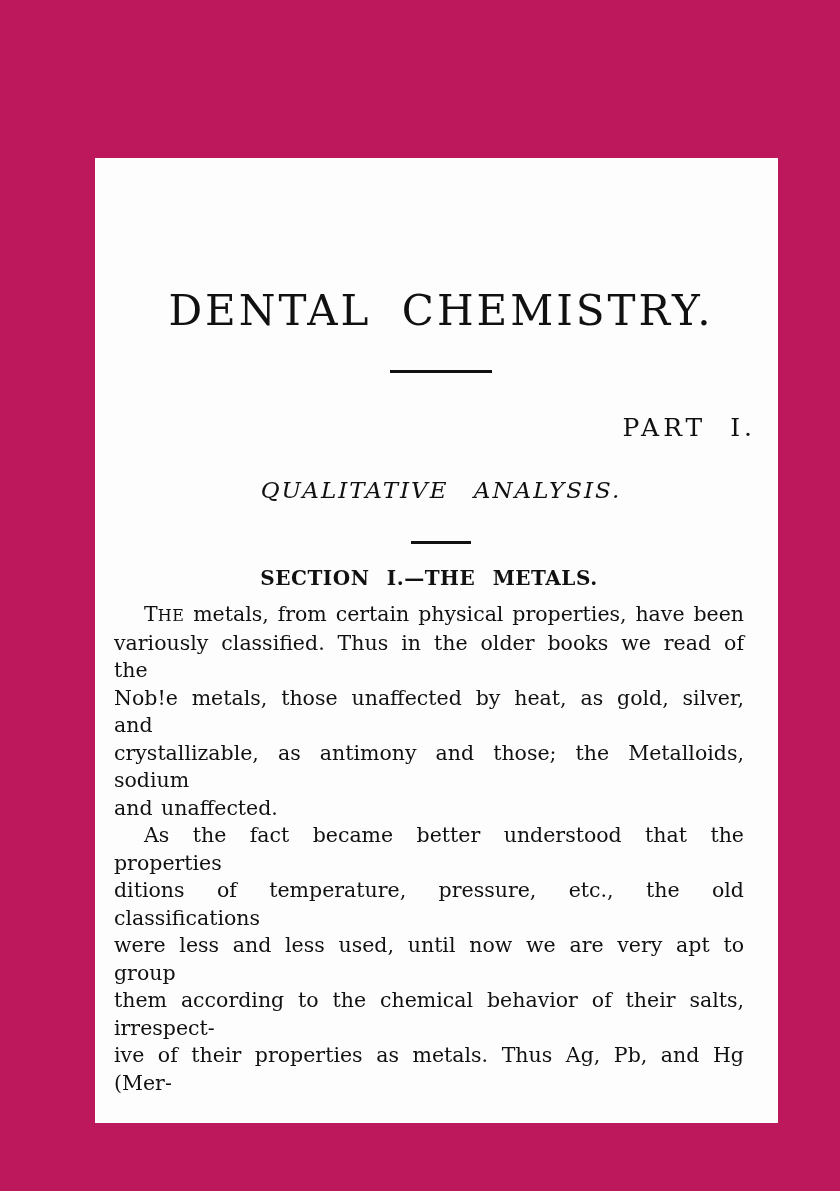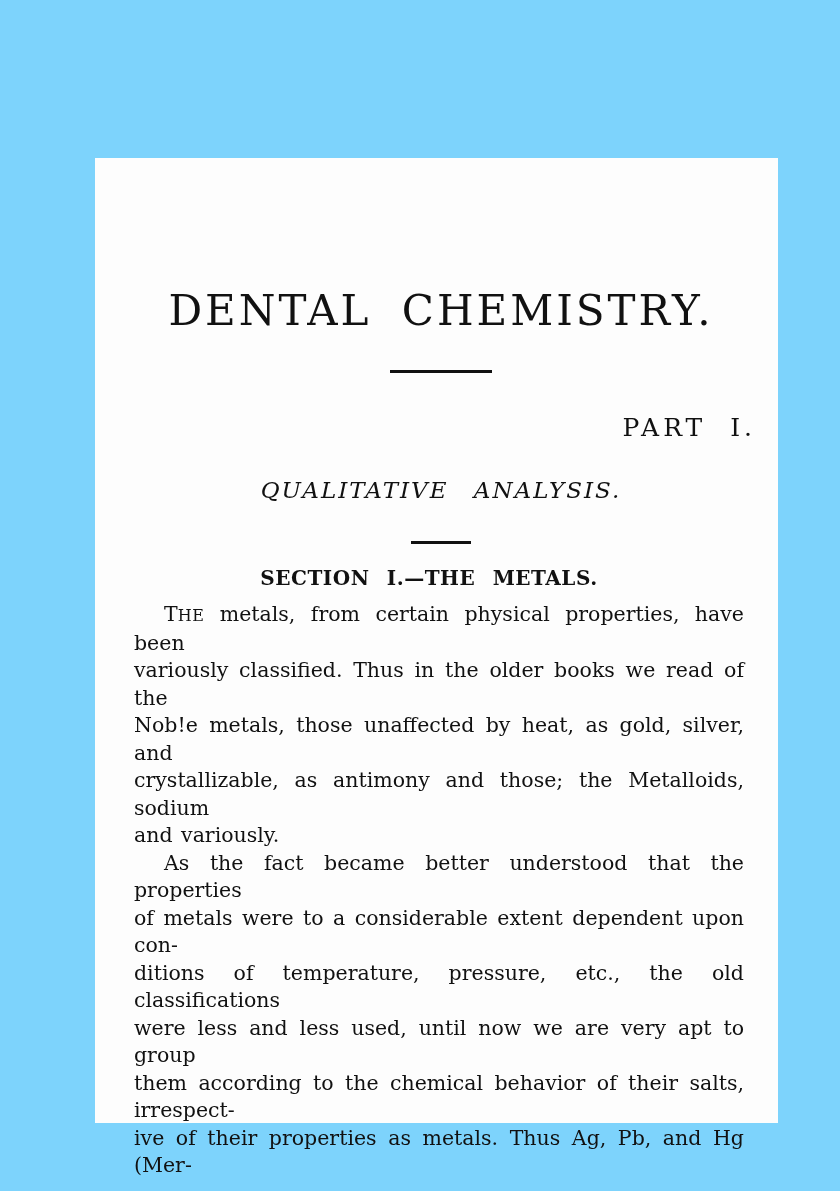--- a/index.html
+++ b/index.html
@@ -4,21 +4,21 @@
 <style>
   html, body {
     margin: 0;
     padding: 0;
     background: #ffffff;
   }
   .page {
     position: relative;
     width: 840px;
     height: 1191px;
-    background: #7dd3fc;
+    background: #be185d;
     overflow: hidden;
     font-family: "DejaVu Serif", serif;
     color: #111111;
   }
   .sheet {
     position: absolute;
     left: 95px;
     top: 158px;
     width: 683px;
     height: 965px;
@@ -86,21 +86,20 @@
     width: 630px;
     margin-left: 114px;
     margin-top: 13px;
     font-size: 20.5px;
     line-height: 27.5px;
     word-spacing: 2px;
   }
   .line {
     text-align: justify;
     text-align-last: justify;
-    margin-left: 20px;
   }
   .line.noj {
     text-align-last: left;
   }
   .line.ind {
     text-indent: 30px;
   }
   .it { }
   .sc { font-size: 0.78em; letter-spacing: 0.5px; }
 </style>
@@ -117,25 +116,24 @@
       <div class="subtitle">QUALITATIVE ANALYSIS.</div>
       <div class="rule2"></div>
     </div>
     <div class="section-heading">SECTION I.—THE METALS.</div>
     <div class="body-text">
         <div class="para">
           <div class="line ind"><span>T</span><span class="sc">HE</span><span> metals, from certain physical properties, have been</span></div>
           <div class="line"><span>variously classified.  Thus in the older books we read of the</span></div>
           <div class="line"><span class="it">Nob!e</span><span> metals, those unaffected by heat, as gold, silver, and</span></div>
           <div class="line"><span>crystallizable, as antimony and those; the </span><span class="it">Metalloids</span><span>, sodium</span></div>
-          <div class="line noj"><span>and variously.</span></div>
+          <div class="line noj"><span>and unaffected.</span></div>
         </div>
         <div class="para">
           <div class="line ind"><span>As the fact became better understood that the properties</span></div>
-          <div class="line"><span>of metals were to a considerable extent dependent upon con-</span></div>
           <div class="line"><span>ditions of temperature, pressure, etc., the old classifications</span></div>
           <div class="line"><span>were less and less used, until now we are very apt to group</span></div>
           <div class="line"><span>them according to the chemical behavior of their salts, irrespect-</span></div>
           <div class="line"><span>ive of their properties as metals.  Thus Ag, Pb, and Hg (Mer-</span></div>
         </div>
       </div>
   </div>
 </div>
 
 </body></html>

